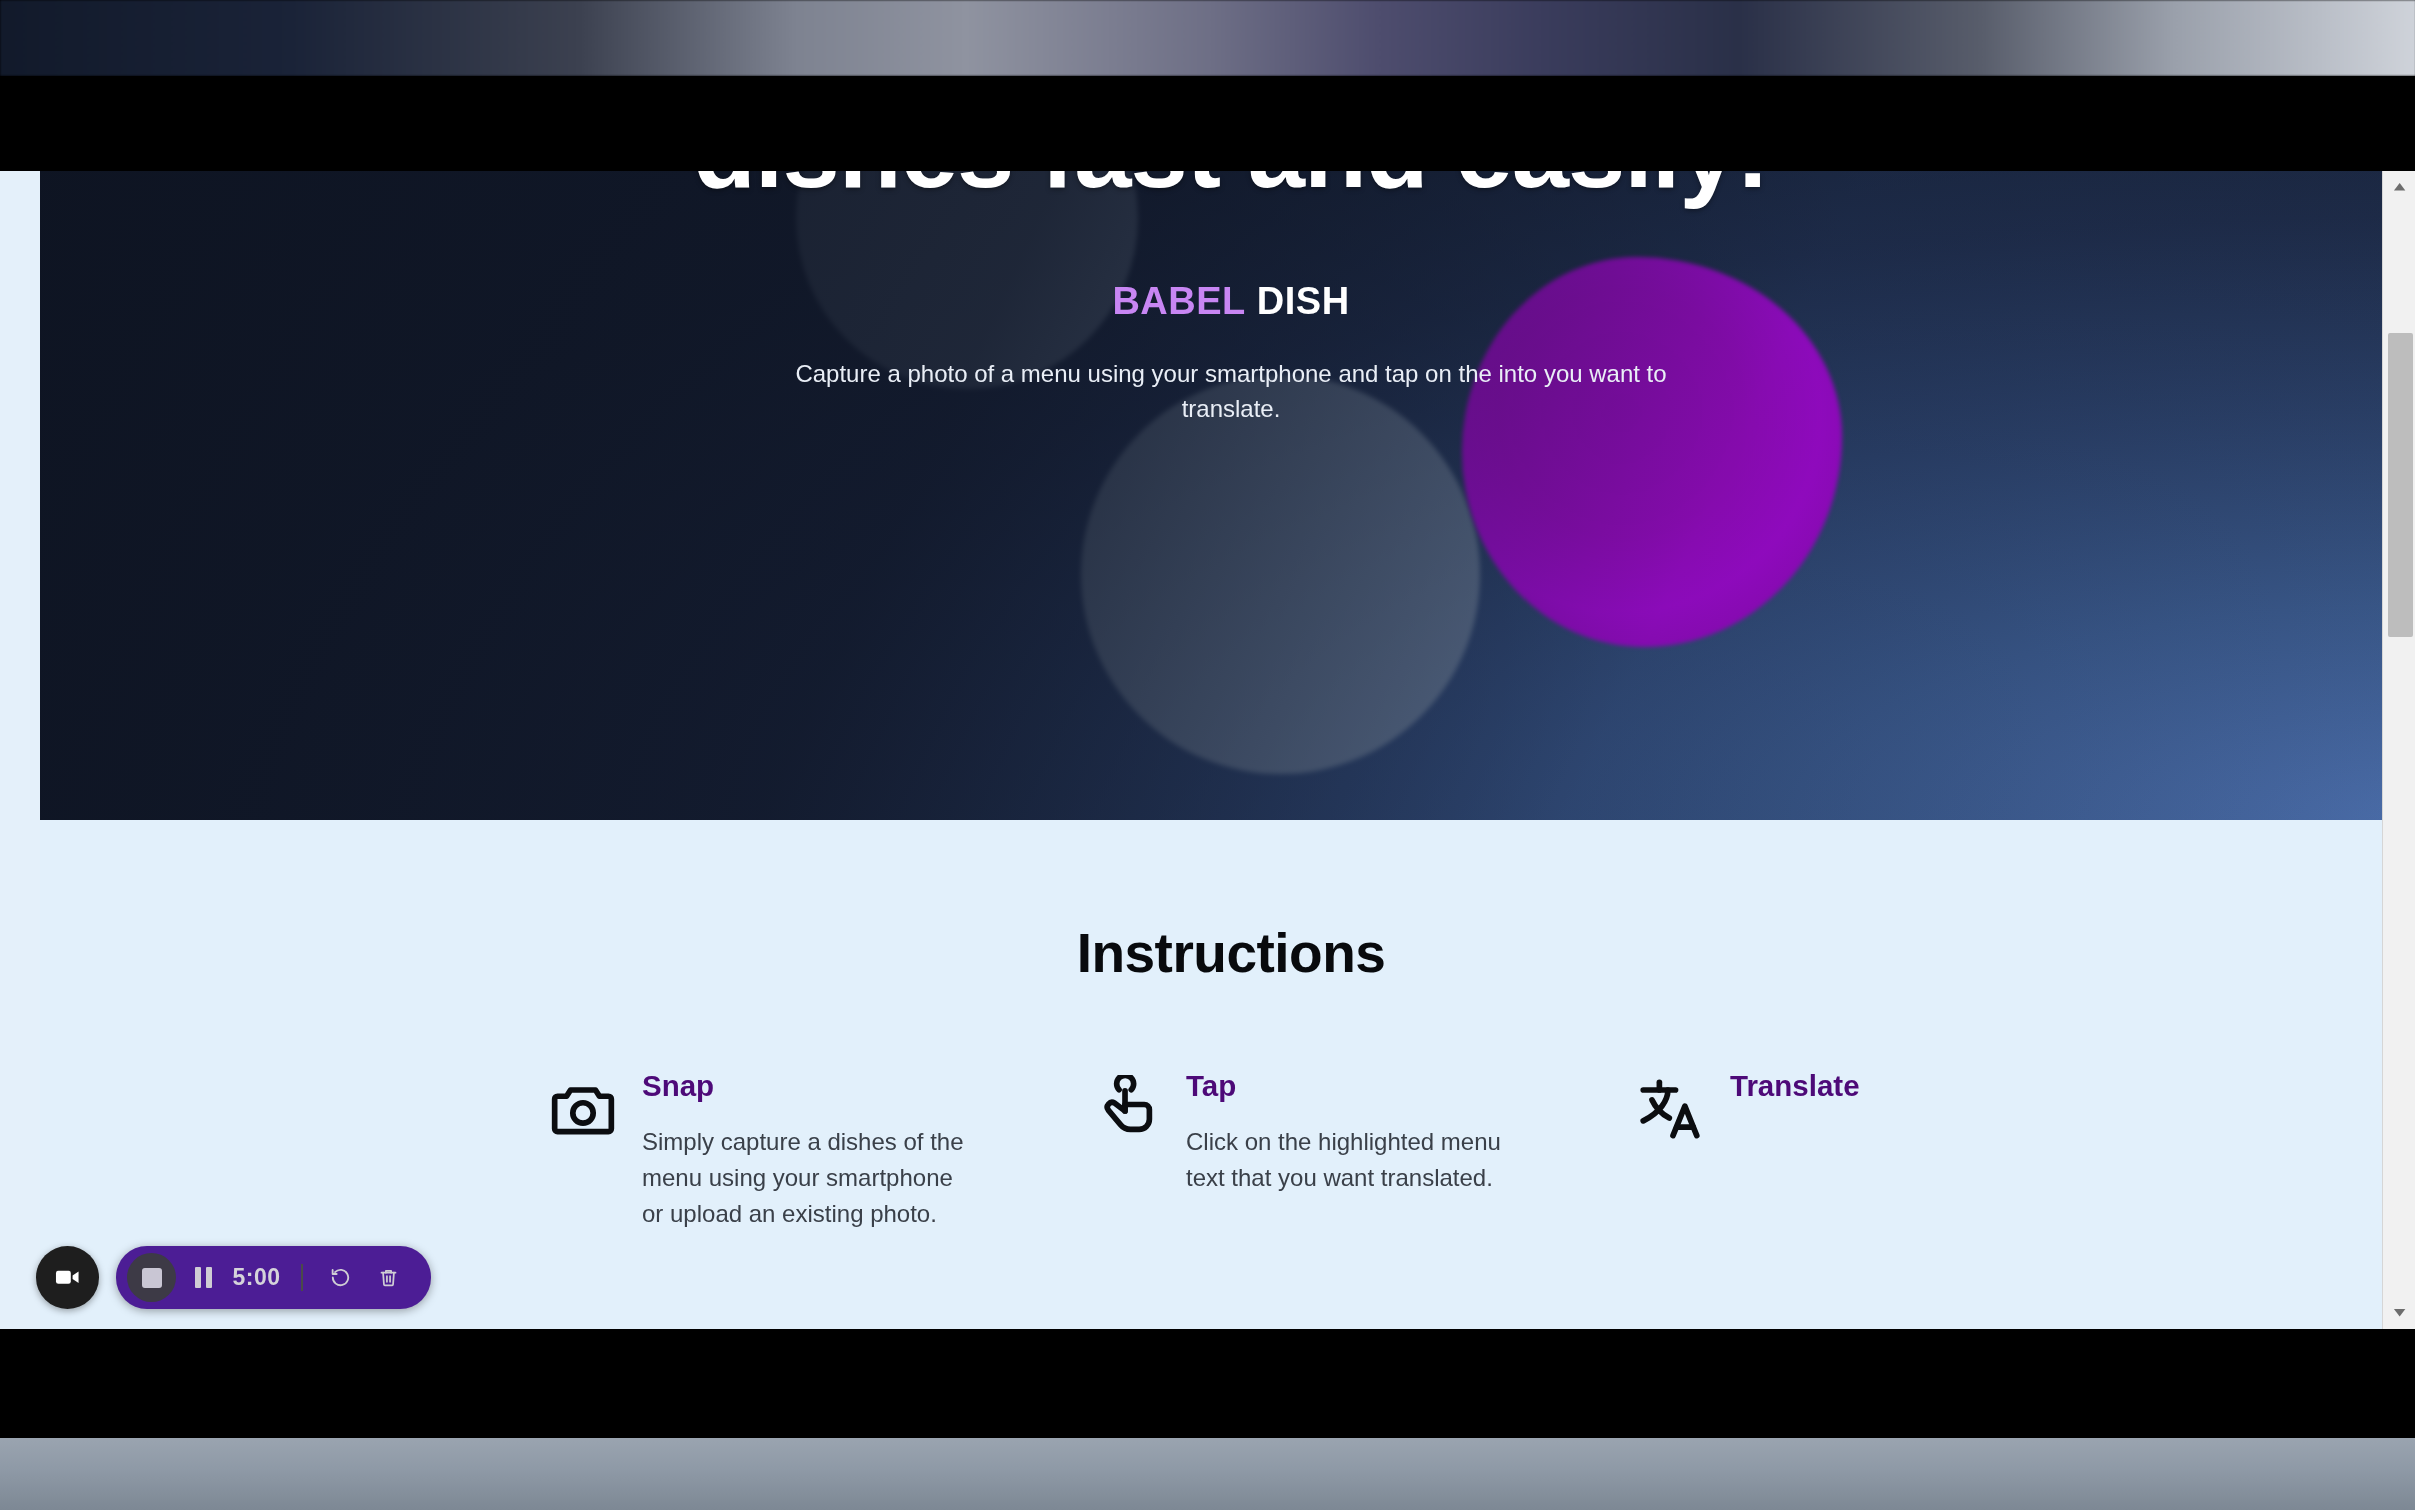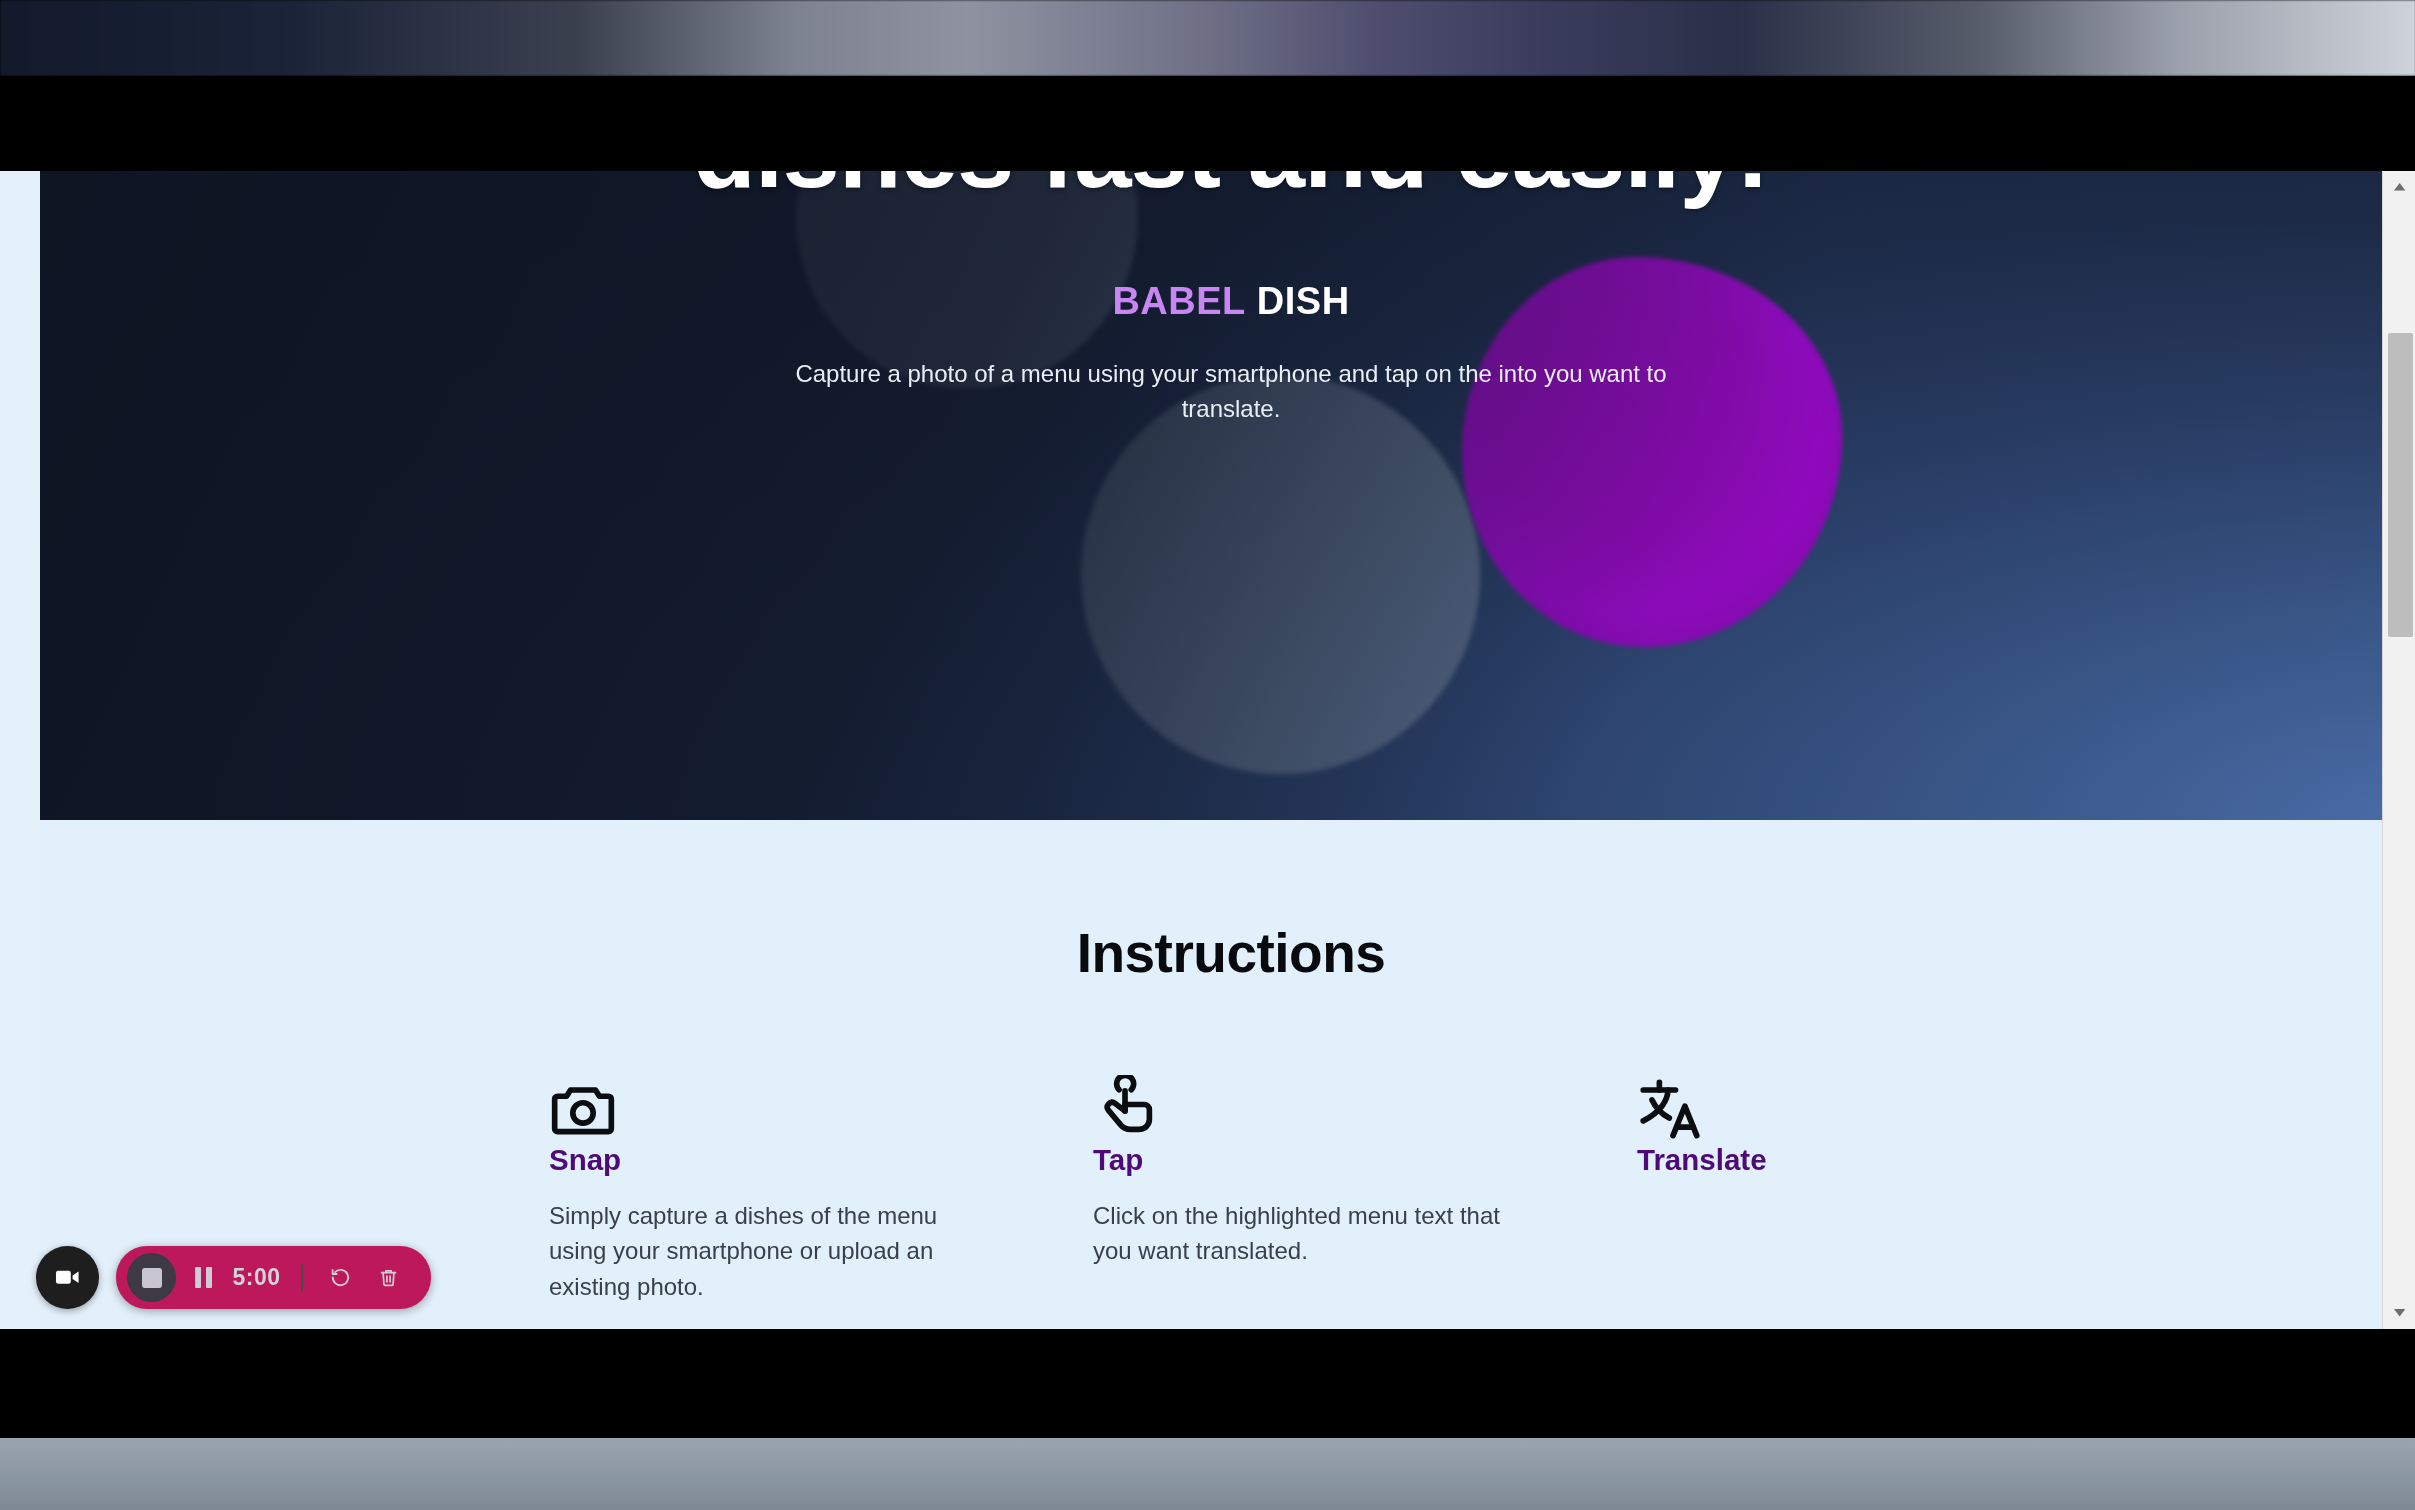--- a/index.html
+++ b/index.html
@@ -166,22 +166,22 @@
   .steps {
     display: flex;
     justify-content: center;
     gap: 116px;
     margin-top: 84px;
     padding-left: 380px;
     padding-right: 228px;
   }
   .step {
     display: flex;
+    gap: 25px;
     width: 428px;
-    flex-direction: column;
   }
   .step-icon {
     flex: 0 0 auto;
     width: 68px; height: 68px;
     color: #0b0d10;
     margin-top: 5.7px;
   }
   .step-icon svg { width: 68px; height: 68px; display: block; }
   .step-body { flex: 1 1 auto; }
   .step-title {
@@ -237,21 +237,21 @@
     background: #1e1e1e;
     display: flex; align-items: center; justify-content: center;
     color: #ffffff;
     box-shadow: 0 1.9px 7.6px rgba(0,0,0,0.35);
   }
   .rec-cam-btn svg { width: 28.5px; height: 28.5px; display: block; }
 
   .rec-pill {
     height: 63px;
     border-radius: 31px;
-    background: #be185d;
+    background: #4c1d95;
     display: flex;
     align-items: center;
     padding: 0 21px 0 11.4px;
     gap: 3.8px;
     box-shadow: 0 1.9px 9.5px rgba(0,0,0,0.35);
   }
   .rec-stop {
     width: 49px; height: 49px;
     border-radius: 50%;
     background: #3d3a46;

